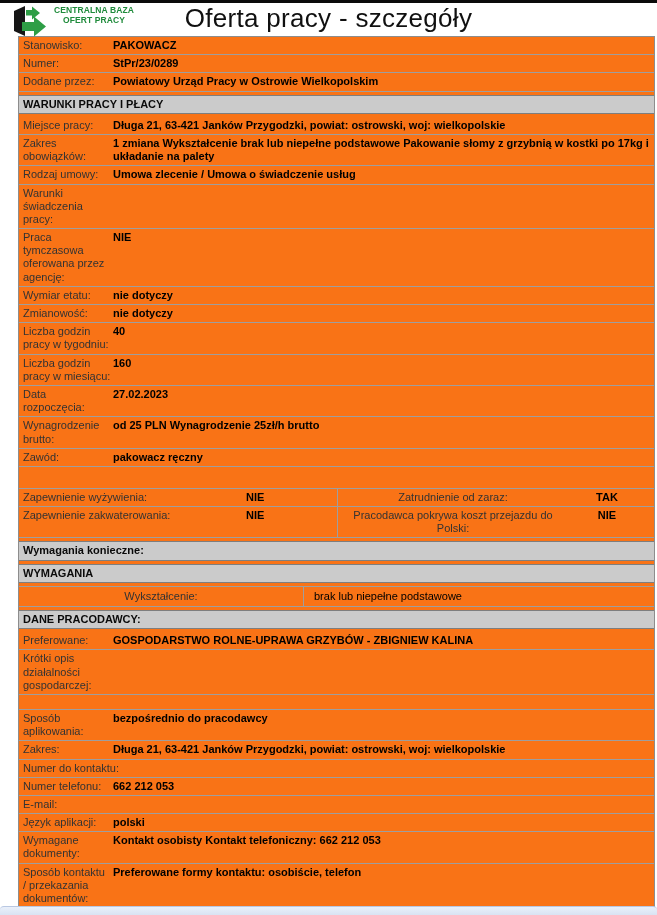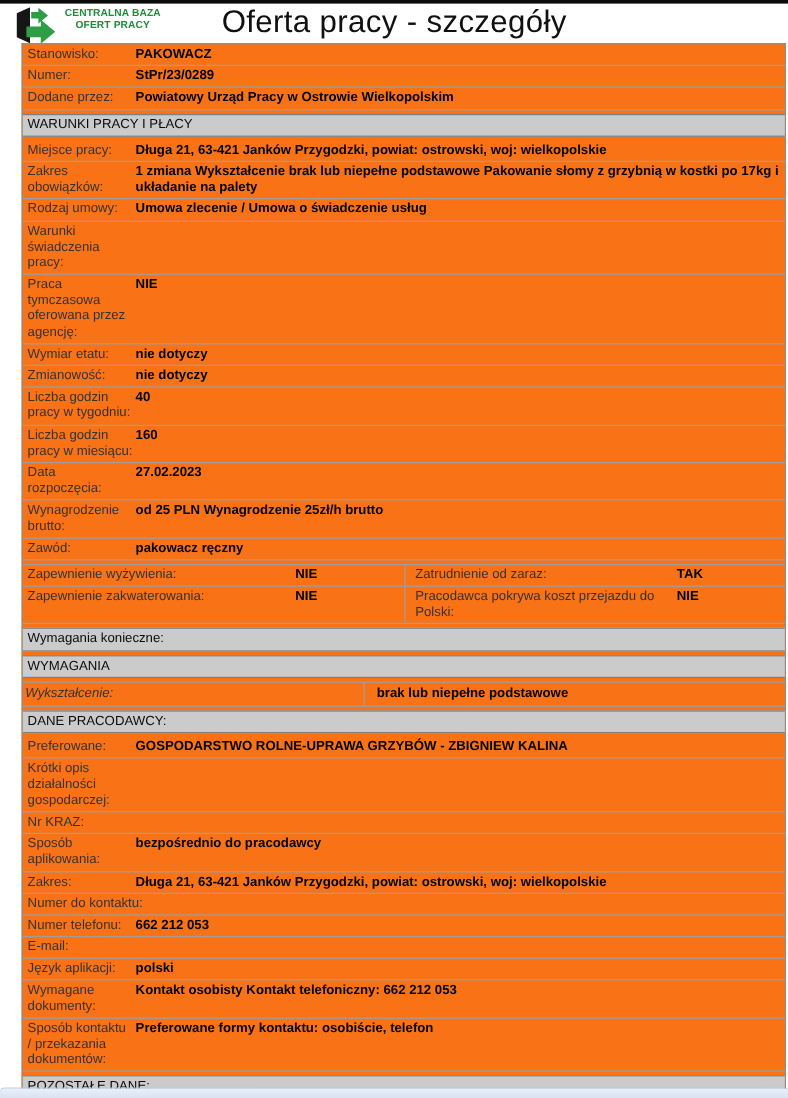--- a/index.html
+++ b/index.html
@@ -23,32 +23,32 @@
   .h-title{position:absolute;left:0;right:0;top:0;margin:0;text-align:center;
     font-size:26px;font-weight:400;color:#101010;letter-spacing:.3px;}
   .jobtable{margin:0 2px 0 18px;border:1px solid #8d8d8d;border-bottom:none;background:#f97316;}
   .row{display:flex;border-bottom:1px solid var(--border);padding:2px 4px 2px;min-height:15px;}
   .row .lbl{color:#333;}
   .row .val{font-weight:bold;color:#000;}
   .field .lbl{flex:0 0 90px;padding-right:2px;}
   .field .val{flex:1;}
   .field.wide .lbl{flex:1;}
   .section{background:var(--section-bg);border-top:1px solid var(--border-dark);
-    border-bottom:1px solid var(--border-dark);margin:3px 0;font-weight:normal;color:#0a0a0a;}
+    border-bottom:1px solid var(--border-dark);margin:3px 0;font-weight:bold;color:#0a0a0a;}
   .pair{padding:0;}
-  .pair.gap{margin-top:3px;border-top:1px solid var(--border);}
+  .pair.gap{margin-top:21px;border-top:1px solid var(--border);}
   .pcell{display:flex;padding:2px 4px 2px;}
   .pcell.left{flex:0 0 319px;border-right:1px solid var(--border);}
   .pcell.left .lbl{flex:0 0 223px;}
-  .pcell.right{flex:1;padding-left:8px;}
+  .pcell.right{flex:1;padding-left:8px;text-align:center;}
   .pcell.right .lbl{flex:0 0 218px;padding-right:4px;}
   .pcell .val{flex:1;}
   .edu{margin:3px 0;border-top:1px solid var(--border);padding:0;}
-  .edu-l{flex:0 0 285px;text-align:left;border-right:1px solid var(--border);padding:3px 2px;color:#333;font-style:italic;}
-  .edu-v{flex:1;font-weight:bold;padding:3px 2px 3px 10px;}
+  .edu-l{flex:0 0 285px;text-align:center;border-right:1px solid var(--border);padding:3px 2px;color:#333;}
+  .edu-v{flex:1;font-weight:normal;padding:3px 2px 3px 10px;}
   .bottom-strip{position:absolute;left:0;right:0;bottom:0;height:9px;
     background:linear-gradient(#eaf0fa,var(--strip));
     border-top:1px solid #b9c8e2;border-radius:4px 4px 0 0;}
 </style>
 </head>
 <body>
 
 <div class="topbar"></div>
 
 <div class="header">
@@ -167,21 +167,20 @@
     </div>
     <div class="row field">
       <div class="lbl">Preferowane:</div>
       <div class="val">GOSPODARSTWO ROLNE-UPRAWA GRZYBÓW - ZBIGNIEW KALINA</div>
     </div>
     <div class="row field">
       <div class="lbl">Krótki opis działalności gospodarczej:</div>
       <div class="val"></div>
     </div>
     <div class="row field wide">
-      <div class="lbl">Nr KRAZ:</div>
       <div class="val"></div>
     </div>
     <div class="row field">
       <div class="lbl">Sposób aplikowania:</div>
       <div class="val">bezpośrednio do pracodawcy</div>
     </div>
     <div class="row field">
       <div class="lbl">Zakres:</div>
       <div class="val">Długa 21, 63-421 Janków Przygodzki, powiat: ostrowski, woj: wielkopolskie</div>
     </div>

